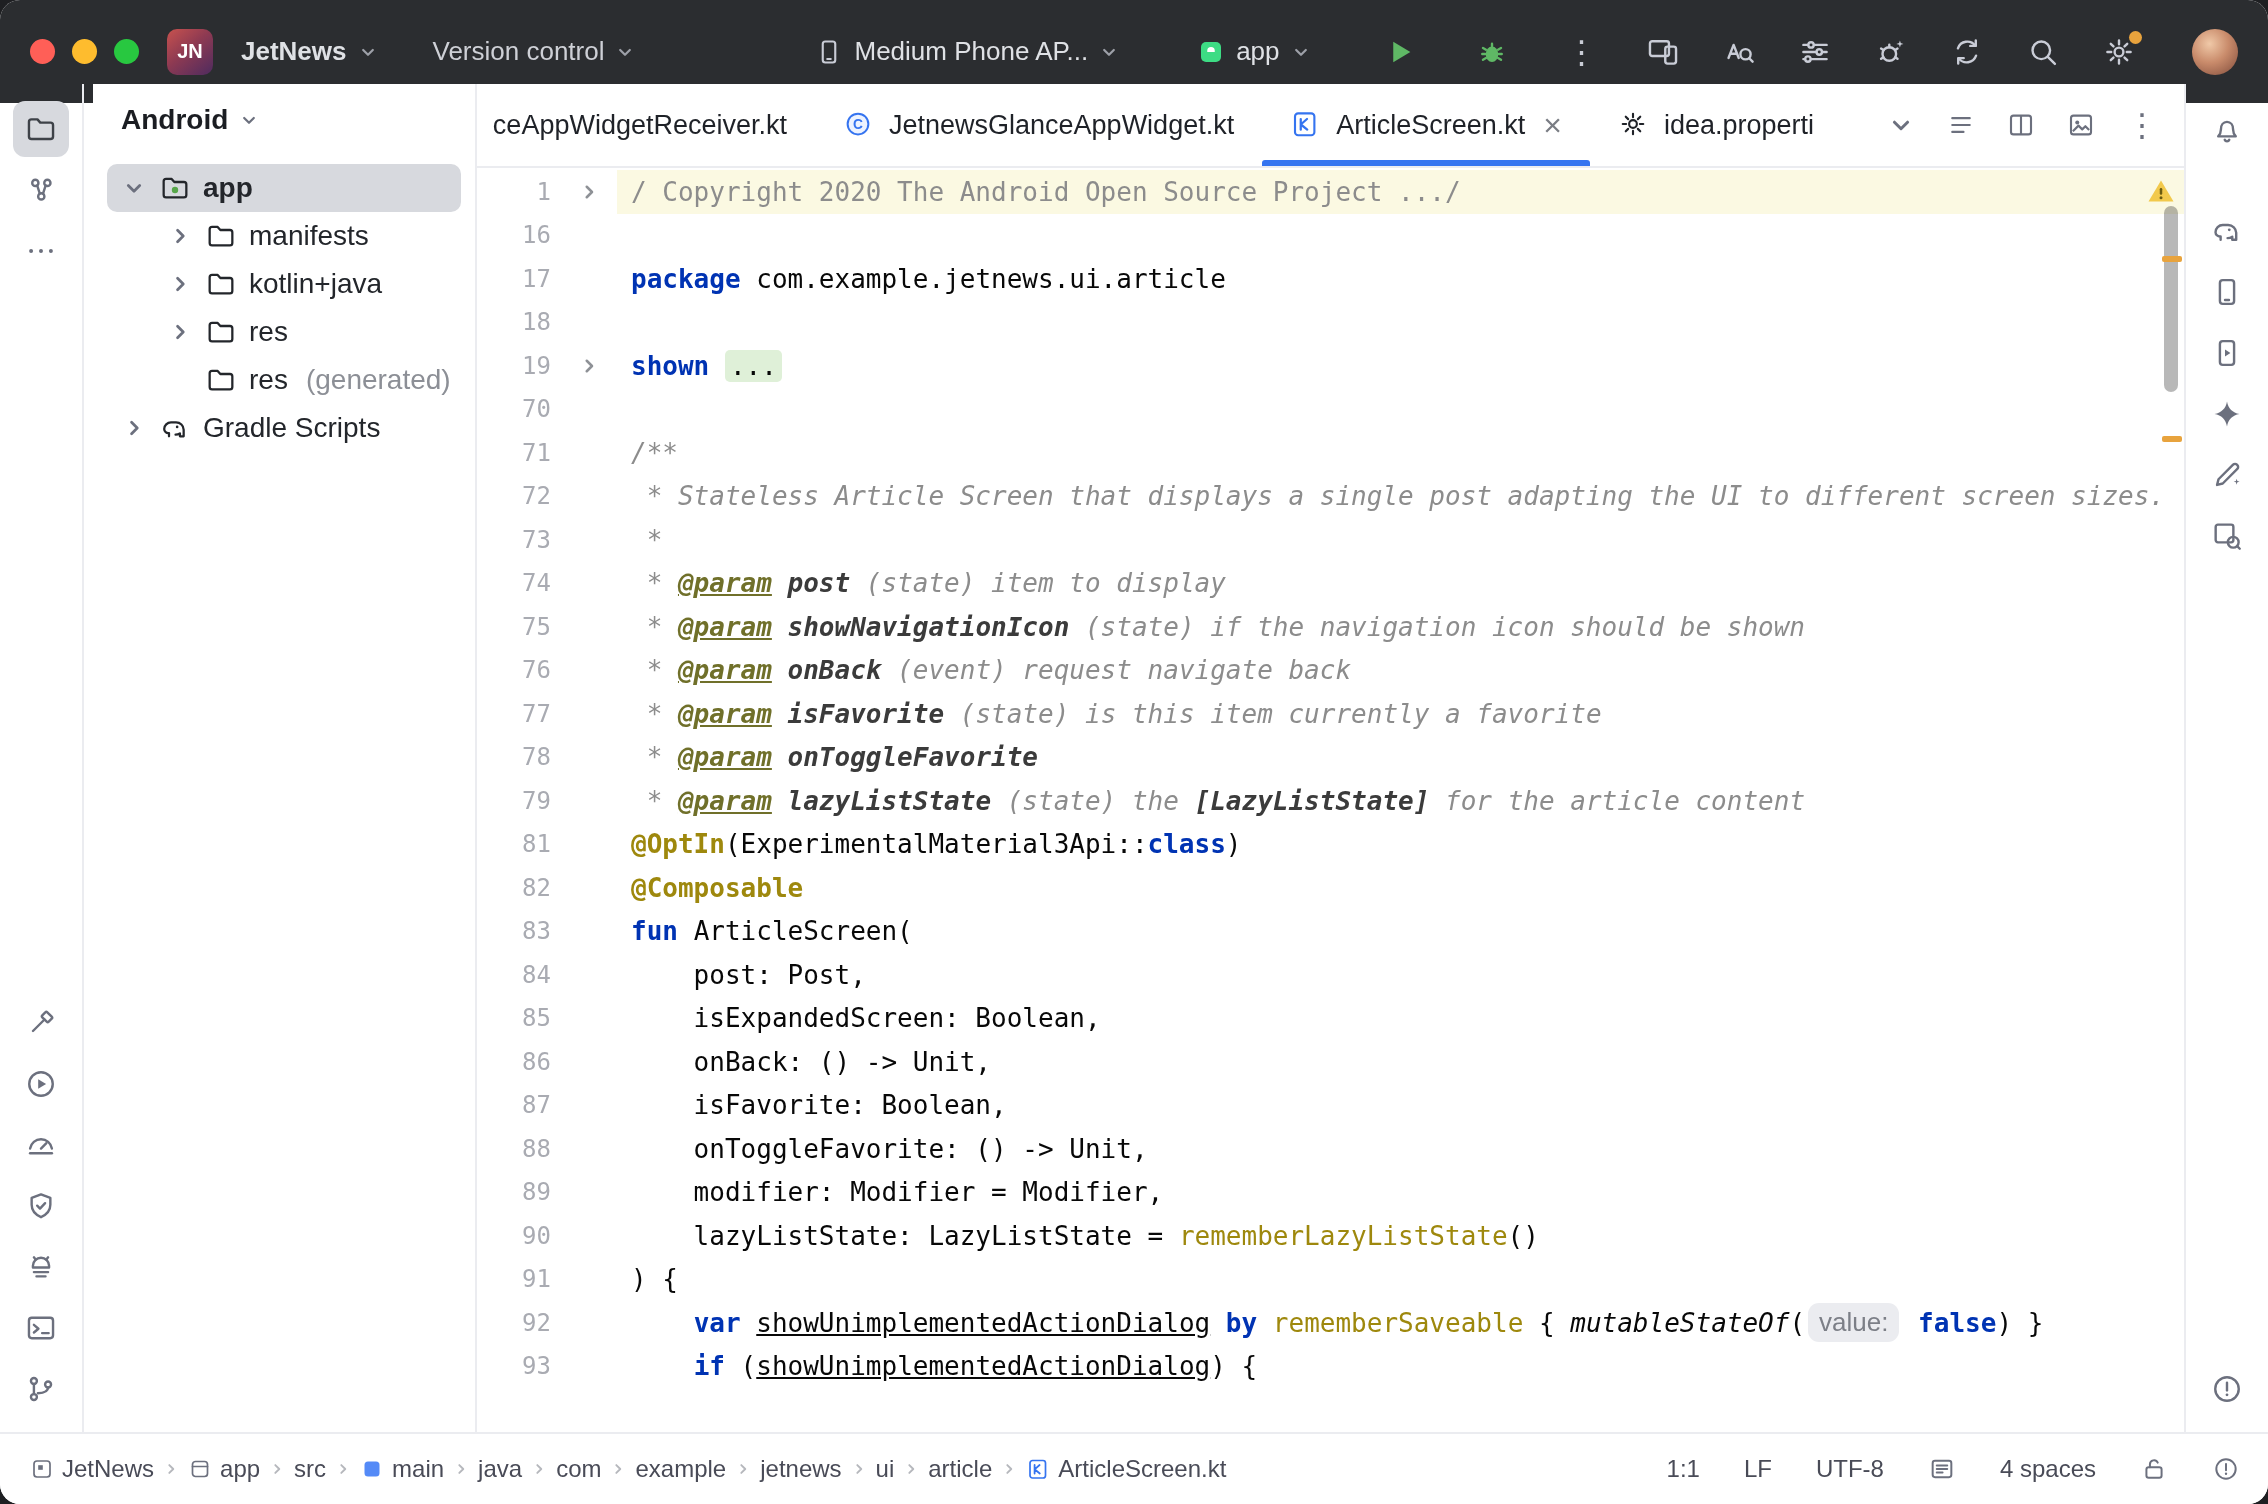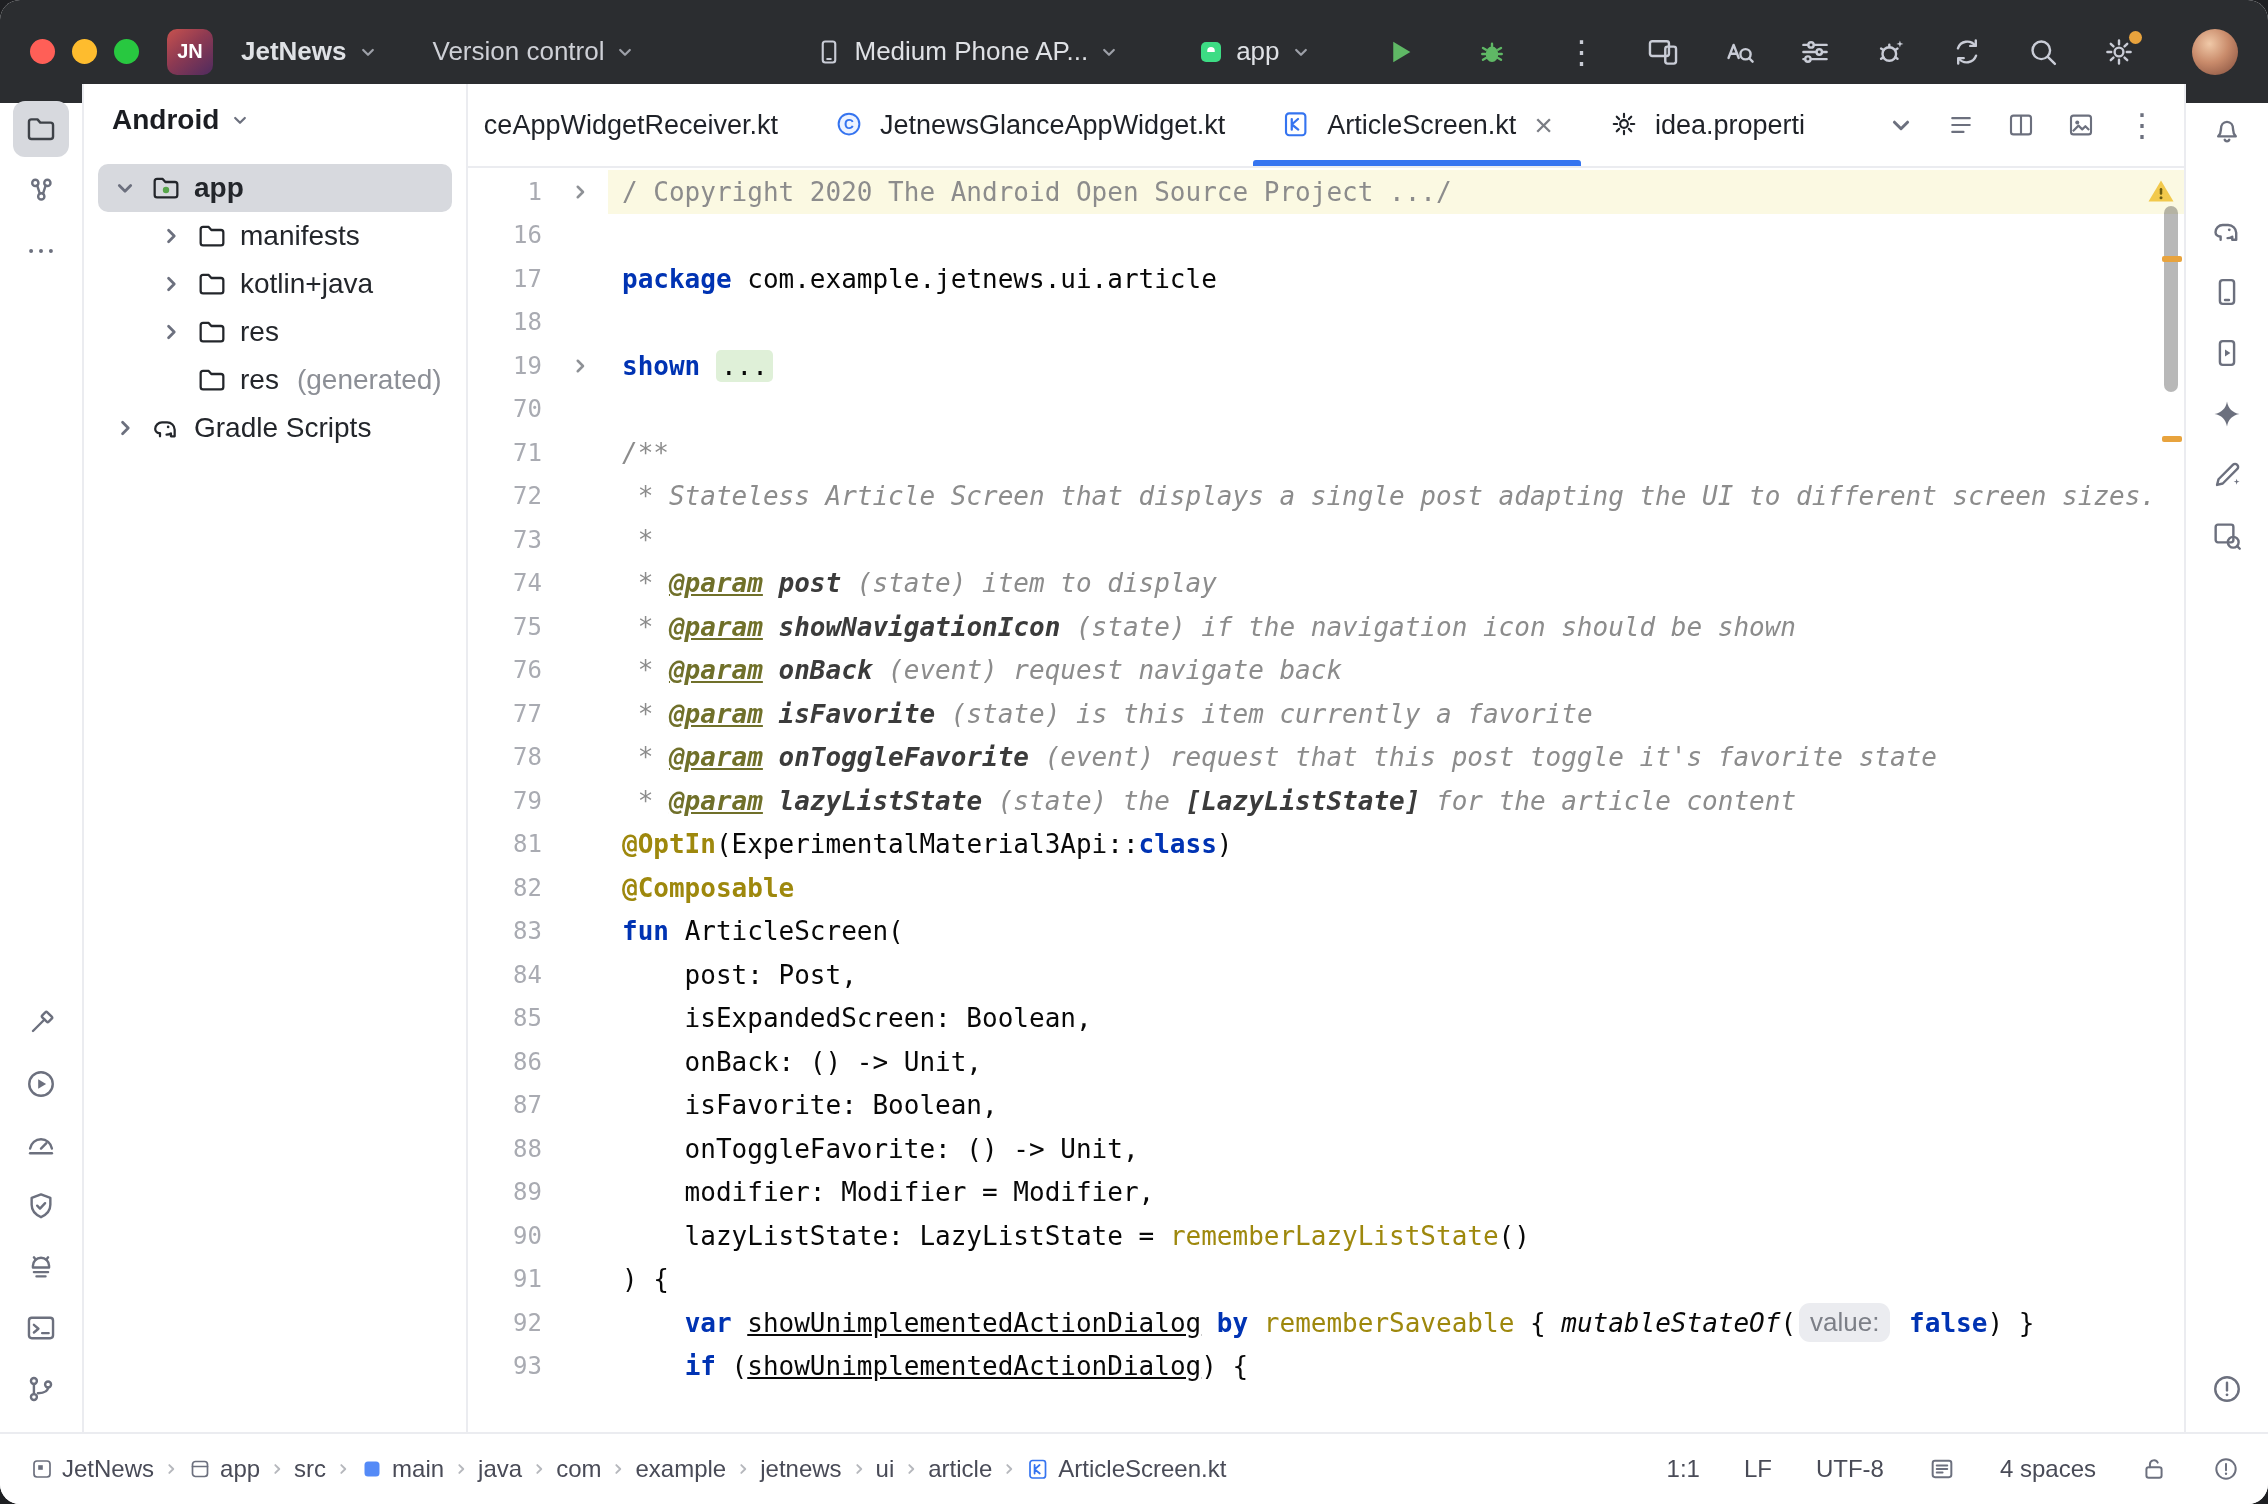--- a/index.html
+++ b/index.html
@@ -35,21 +35,21 @@
   .abar { width:84px; display:flex; flex-direction:column; align-items:center; padding:12px 0 10px 0; color:#6C707E; flex:none; }
   .abar.left { border-right:2px solid #EBECF0; }
   .abar.right { border-left:2px solid #EBECF0; }
   .abar .spacer { flex:1; }
   .bar-btn { width:56px; height:56px; display:flex; align-items:center; justify-content:center; border-radius:12px; margin:5px 0; }
   .bar-btn svg { width:34px; height:34px; display:block; }
   .bar-btn.active { background:#D7D9DE; color:#3E4248; }
   .abar.right .bar-top .bar-btn:first-child { margin-bottom:46px; }
 
   
-  .ppanel { width:384px; border-right:2px solid #EBECF0; display:flex; flex-direction:column; flex:none; background:#fff; }
+  .ppanel { width:384px; border-right:2px solid #EBECF0; display:flex; flex-direction:column; flex:none; background:#fff;margin-left:9px; }
   .panel-header { height:72px; display:flex; align-items:center; gap:10px; padding-left:28px; font-weight:700; font-size:28px; color:#1B1D22; }
   .panel-header .chev svg { color:#6C707E; }
   .tree { flex:1; padding-top:8px; overflow:hidden; }
   .tree-row { height:48px; display:flex; align-items:center; gap:8px; font-size:28px; color:#23262B; margin:0 14px; border-radius:10px; white-space:nowrap; }
   .tree-row.selected { background:#D7D9DE; }
   .tree-row .chev { width:34px; flex:none; display:flex; justify-content:center; }
   .tree-row .chev svg { width:26px; height:26px; color:#6C707E; }
   .ticon { width:32px; height:32px; flex:none; }
   .ticon svg { width:32px; height:32px; display:block; }
   .tlabel { margin-left:4px; }
@@ -539,21 +539,21 @@
               <div class="ctext"><span class="tok-d"> * </span><span class="tok-dt">@param</span><span class="tok-d"> </span><span class="tok-dv">onBack</span><span class="tok-d"> (event) request navigate back</span></div>
             </div>
             <div class="code-row">
               <span class="ln">77</span>
               <span class="foldc"></span>
               <div class="ctext"><span class="tok-d"> * </span><span class="tok-dt">@param</span><span class="tok-d"> </span><span class="tok-dv">isFavorite</span><span class="tok-d"> (state) is this item currently a favorite</span></div>
             </div>
             <div class="code-row">
               <span class="ln">78</span>
               <span class="foldc"></span>
-              <div class="ctext"><span class="tok-d"> * </span><span class="tok-dt">@param</span><span class="tok-d"> </span><span class="tok-dv">onToggleFavorite</span><span class="tok-d"> (event) request that this post toggle it's favorite state</span></div>
+              <div class="ctext"><span class="tok-d"> * </span><span class="tok-dt">@param</span><span class="tok-d"> </span><span class="tok-dv">onToggleFavorite</span></div>
             </div>
             <div class="code-row">
               <span class="ln">79</span>
               <span class="foldc"></span>
               <div class="ctext"><span class="tok-d"> * </span><span class="tok-dt">@param</span><span class="tok-d"> </span><span class="tok-dv">lazyListState</span><span class="tok-d"> (state) the </span><span class="tok-dv">[LazyListState]</span><span class="tok-d"> for the article content</span></div>
             </div>
             <div class="code-row">
               <span class="ln">81</span>
               <span class="foldc"></span>
               <div class="ctext"><span class="tok-ann">@OptIn</span><span class="tok-t">(ExperimentalMaterial3Api::</span><span class="tok-k">class</span><span class="tok-t">)</span></div>

